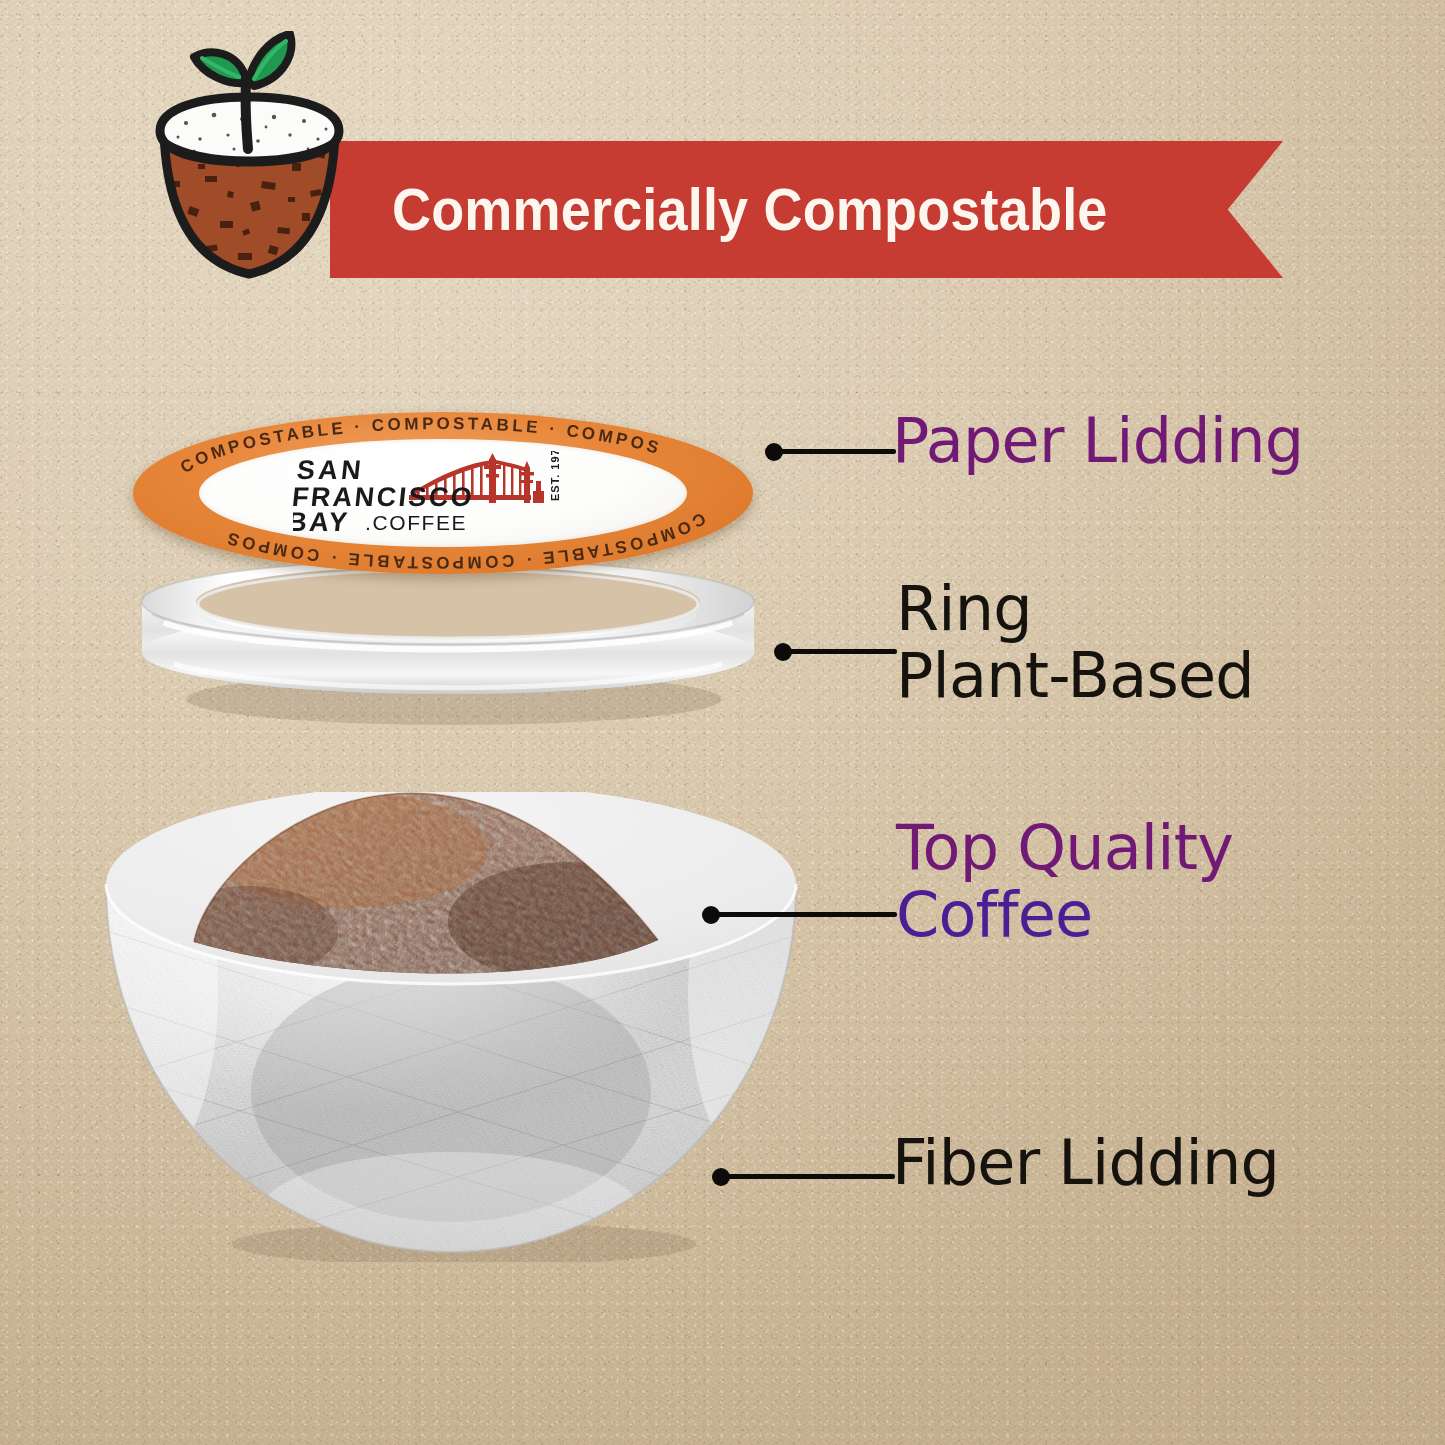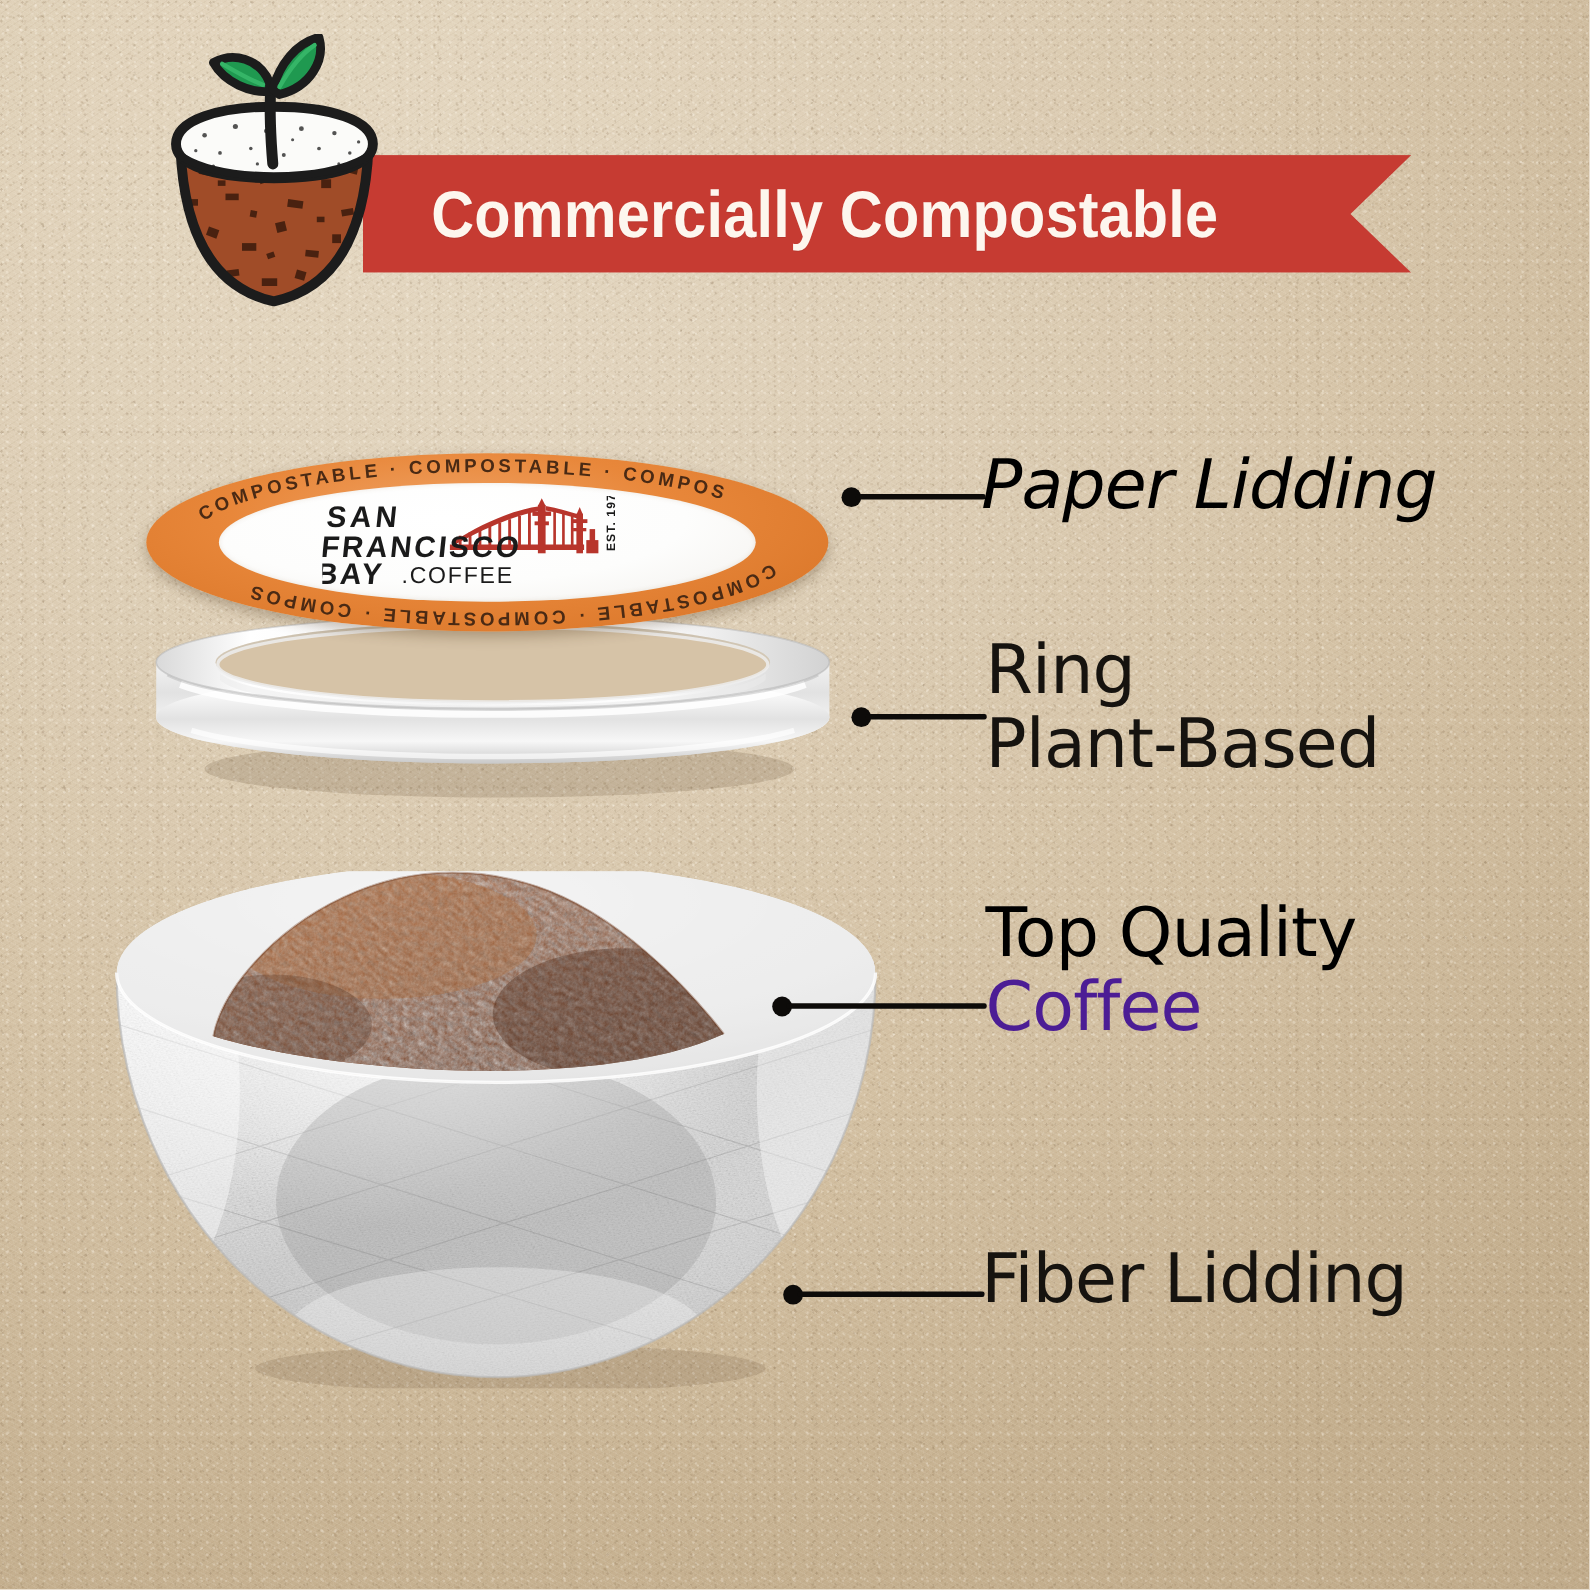--- a/index.html
+++ b/index.html
@@ -49,21 +49,21 @@
       repeating-linear-gradient(-34deg, rgba(128,102,70,.06) 0 1px, transparent 1px 5px),
       repeating-linear-gradient(71deg, rgba(255,250,240,.05) 0 1px, transparent 1px 6px);
   }
   .bg-vignette{
     position:absolute;inset:0;
     background:radial-gradient(ellipse 105% 105% at 35% 25%, rgba(255,255,255,.10) 0%, rgba(255,255,255,0) 45%, rgba(120,94,62,.13) 100%);
   }
 
   
   #banner{
-    position:absolute;left:330px;top:141px;width:953px;height:107px;
+    position:absolute;left:330px;top:141px;width:953px;height:137px;
     background:var(--red,#c63b32);
     clip-path:polygon(0 0, 100% 0, 100% 100%, 0 100%, 0 100%);
     display:flex;align-items:center;
     z-index:4;
   }
   #banner.notch{
     clip-path:polygon(0 0, 100% 0, 94.2% 50%, 100% 100%, 0 100%);
   }
   #banner-text{
     color:#fdf6ee;
@@ -465,30 +465,30 @@
   <div class="leader" id="ld-coffee">
     <span class="dot" style="background: rgb(13, 11, 9);"></span>
     <span class="bar" style="width: 182px; background: rgb(13, 11, 9);"></span>
   </div>
   <div class="leader" id="ld-fiber">
     <span class="dot" style="background: rgb(13, 11, 9);"></span>
     <span class="bar" style="width: 170px; background: rgb(13, 11, 9);"></span>
   </div>
 
   <div class="callout" id="lbl-paper">
-    <div class="ctext" style="color: #000000; font-style: italic;">Paper Lidding</div>
+    <div class="ctext" style="color: #701a75;">Paper Lidding</div>
   </div>
 
   <div class="callout" id="lbl-ring">
     <div class="ctext" style="color: rgb(22, 19, 15);">Ring</div>
     <div class="ctext" style="color: rgb(22, 19, 15);">Plant-Based</div>
   </div>
 
   <div class="callout" id="lbl-coffee">
-    <div class="ctext" style="color: #000000;">Top Quality</div>
+    <div class="ctext" style="color: #701a75;">Top Quality</div>
     <div class="ctext" style="color: #4c1d95;">Coffee</div>
   </div>
 
   <div class="callout" id="lbl-fiber">
     <div class="ctext" style="color: rgb(22, 19, 15);">Fiber Lidding</div>
   </div>
 
 </div>
 
 </body></html>

